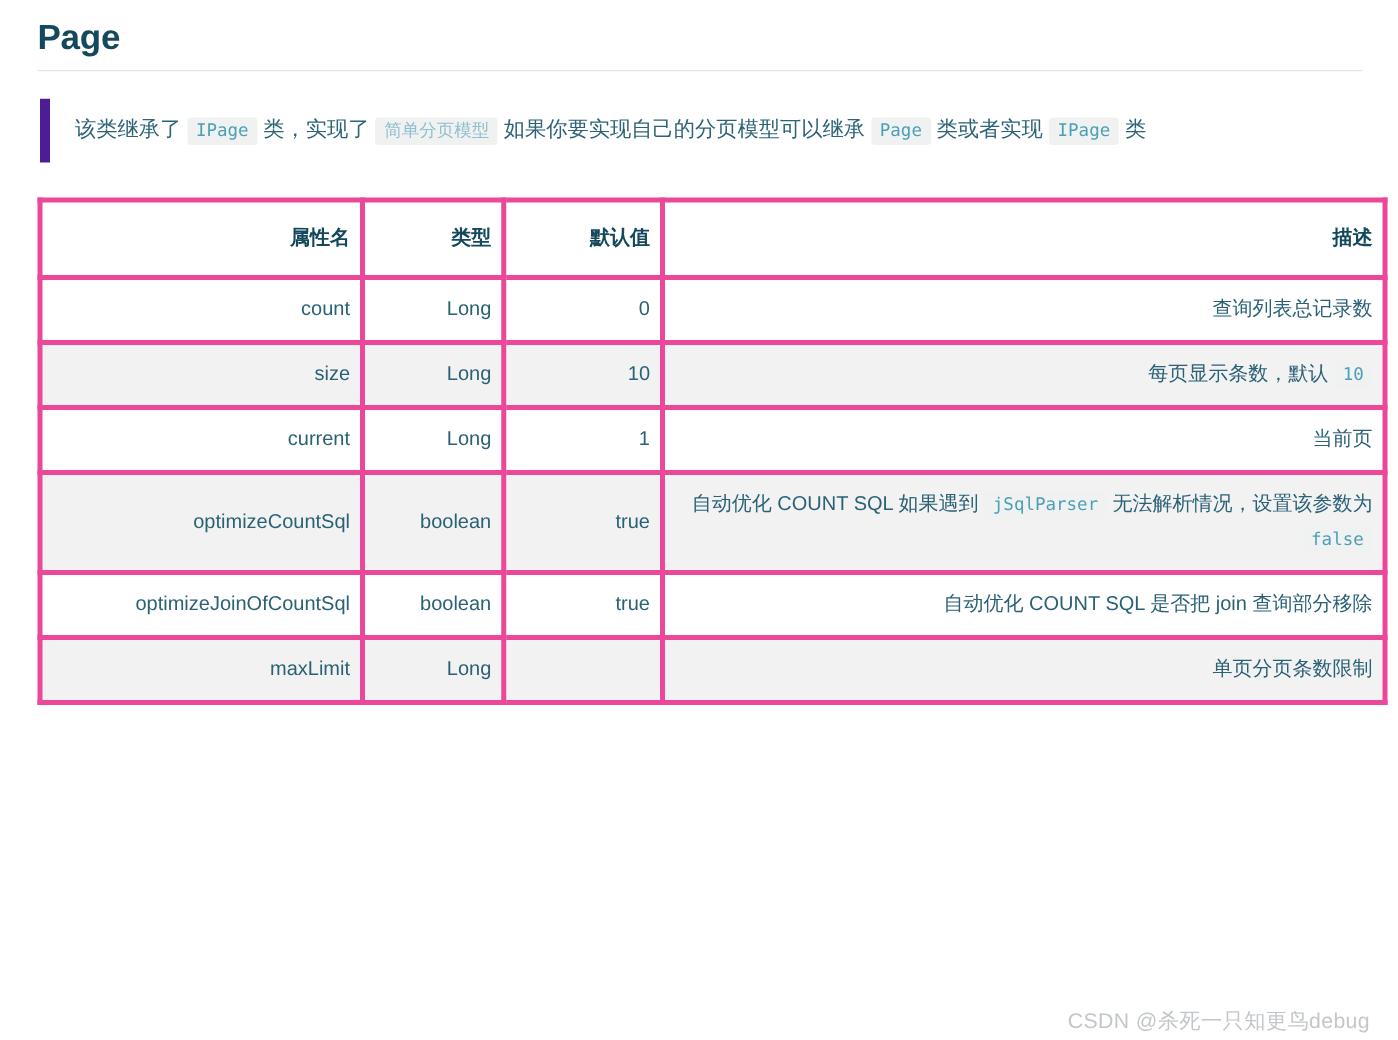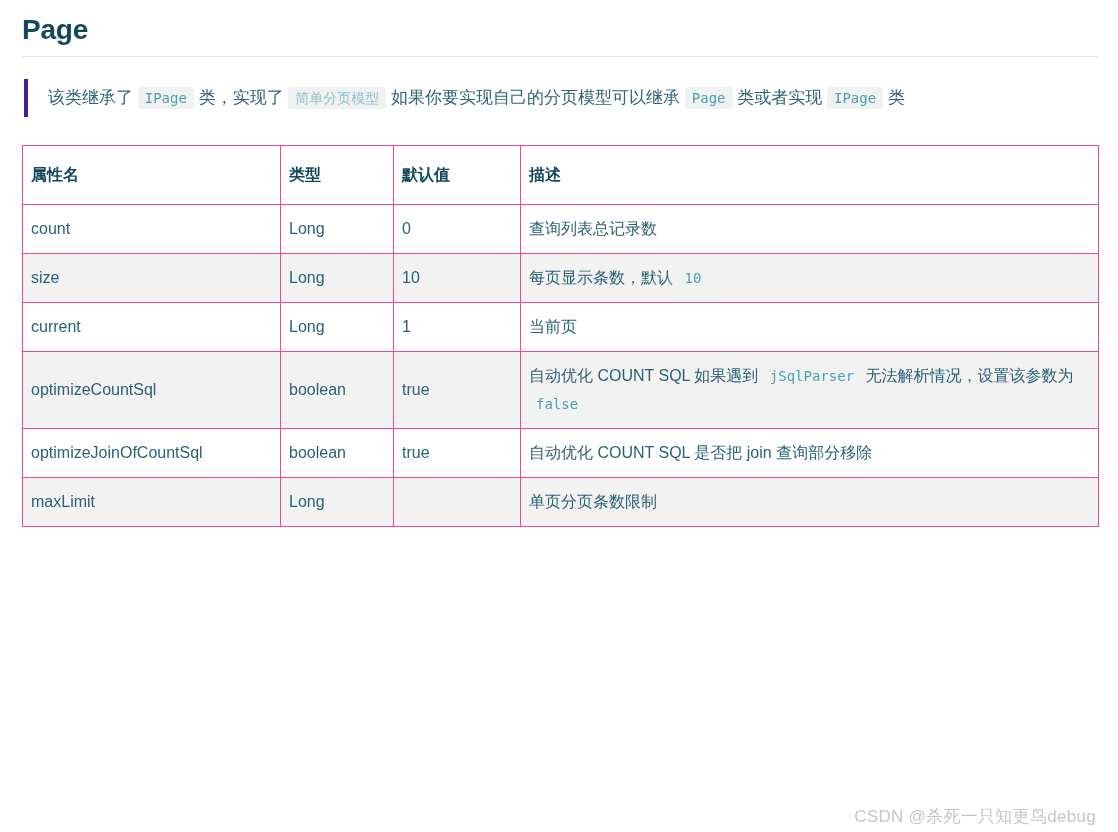--- a/index.html
+++ b/index.html
@@ -13,21 +13,21 @@
     overflow: hidden;
     font-family: "Liberation Sans", "DejaVu Sans", sans-serif;
     color: #2a5f72;
   }
 
   .page-wrap {
     position: relative;
     width: 1118px;
     height: 832px;
     box-sizing: border-box;
-    padding: 0 20px;
+    padding: 0 28px;
   }
 
   
   .page-title {
     margin: 0;
     padding: 14px 0 10px 2px;
     font-size: 28px;
     font-weight: bold;
     letter-spacing: -0.2px;
     color: #14485c;
@@ -37,23 +37,23 @@
     height: 1px;
     background: #e3e6e8;
     margin: 0 0 0 2px;
     border: none;
   }
 
   
   .note-quote {
     margin: 22px 0 0 4px;
     padding: 4px 0 4px 20px;
-    border-left: 4px solid #4c1d95;
+    border-left: 8px solid #4c1d95;
     font-size: 17px;
-    line-height: 30px;
+    line-height: 42px;
     color: #2d6377;
     white-space: nowrap;
   }
   .note-quote .txt { color: #2d6377; }
 
   code, .code {
     font-family: "DejaVu Sans Mono", "Liberation Mono", monospace;
     background: #f0f2f2;
     color: #4b9fb6;
     border-radius: 3px;
@@ -66,22 +66,22 @@
   
   .prop-table {
     margin: 28px 0 0 2px;
     border-collapse: collapse;
     width: 1076px;
     table-layout: fixed;
     font-size: 16px;
   }
   .prop-table th,
   .prop-table td {
-    border: 1px solid #ec4899;
-    text-align: left;
+    border: 4px solid #ec4899;
+    text-align: right;
     vertical-align: middle;
     color: #2a6175;
     padding: 10px 8px;
     line-height: 28px;
   }
   .prop-table thead th {
     font-weight: bold;
     color: #14485c;
     font-size: 16px;
     height: 38px;

